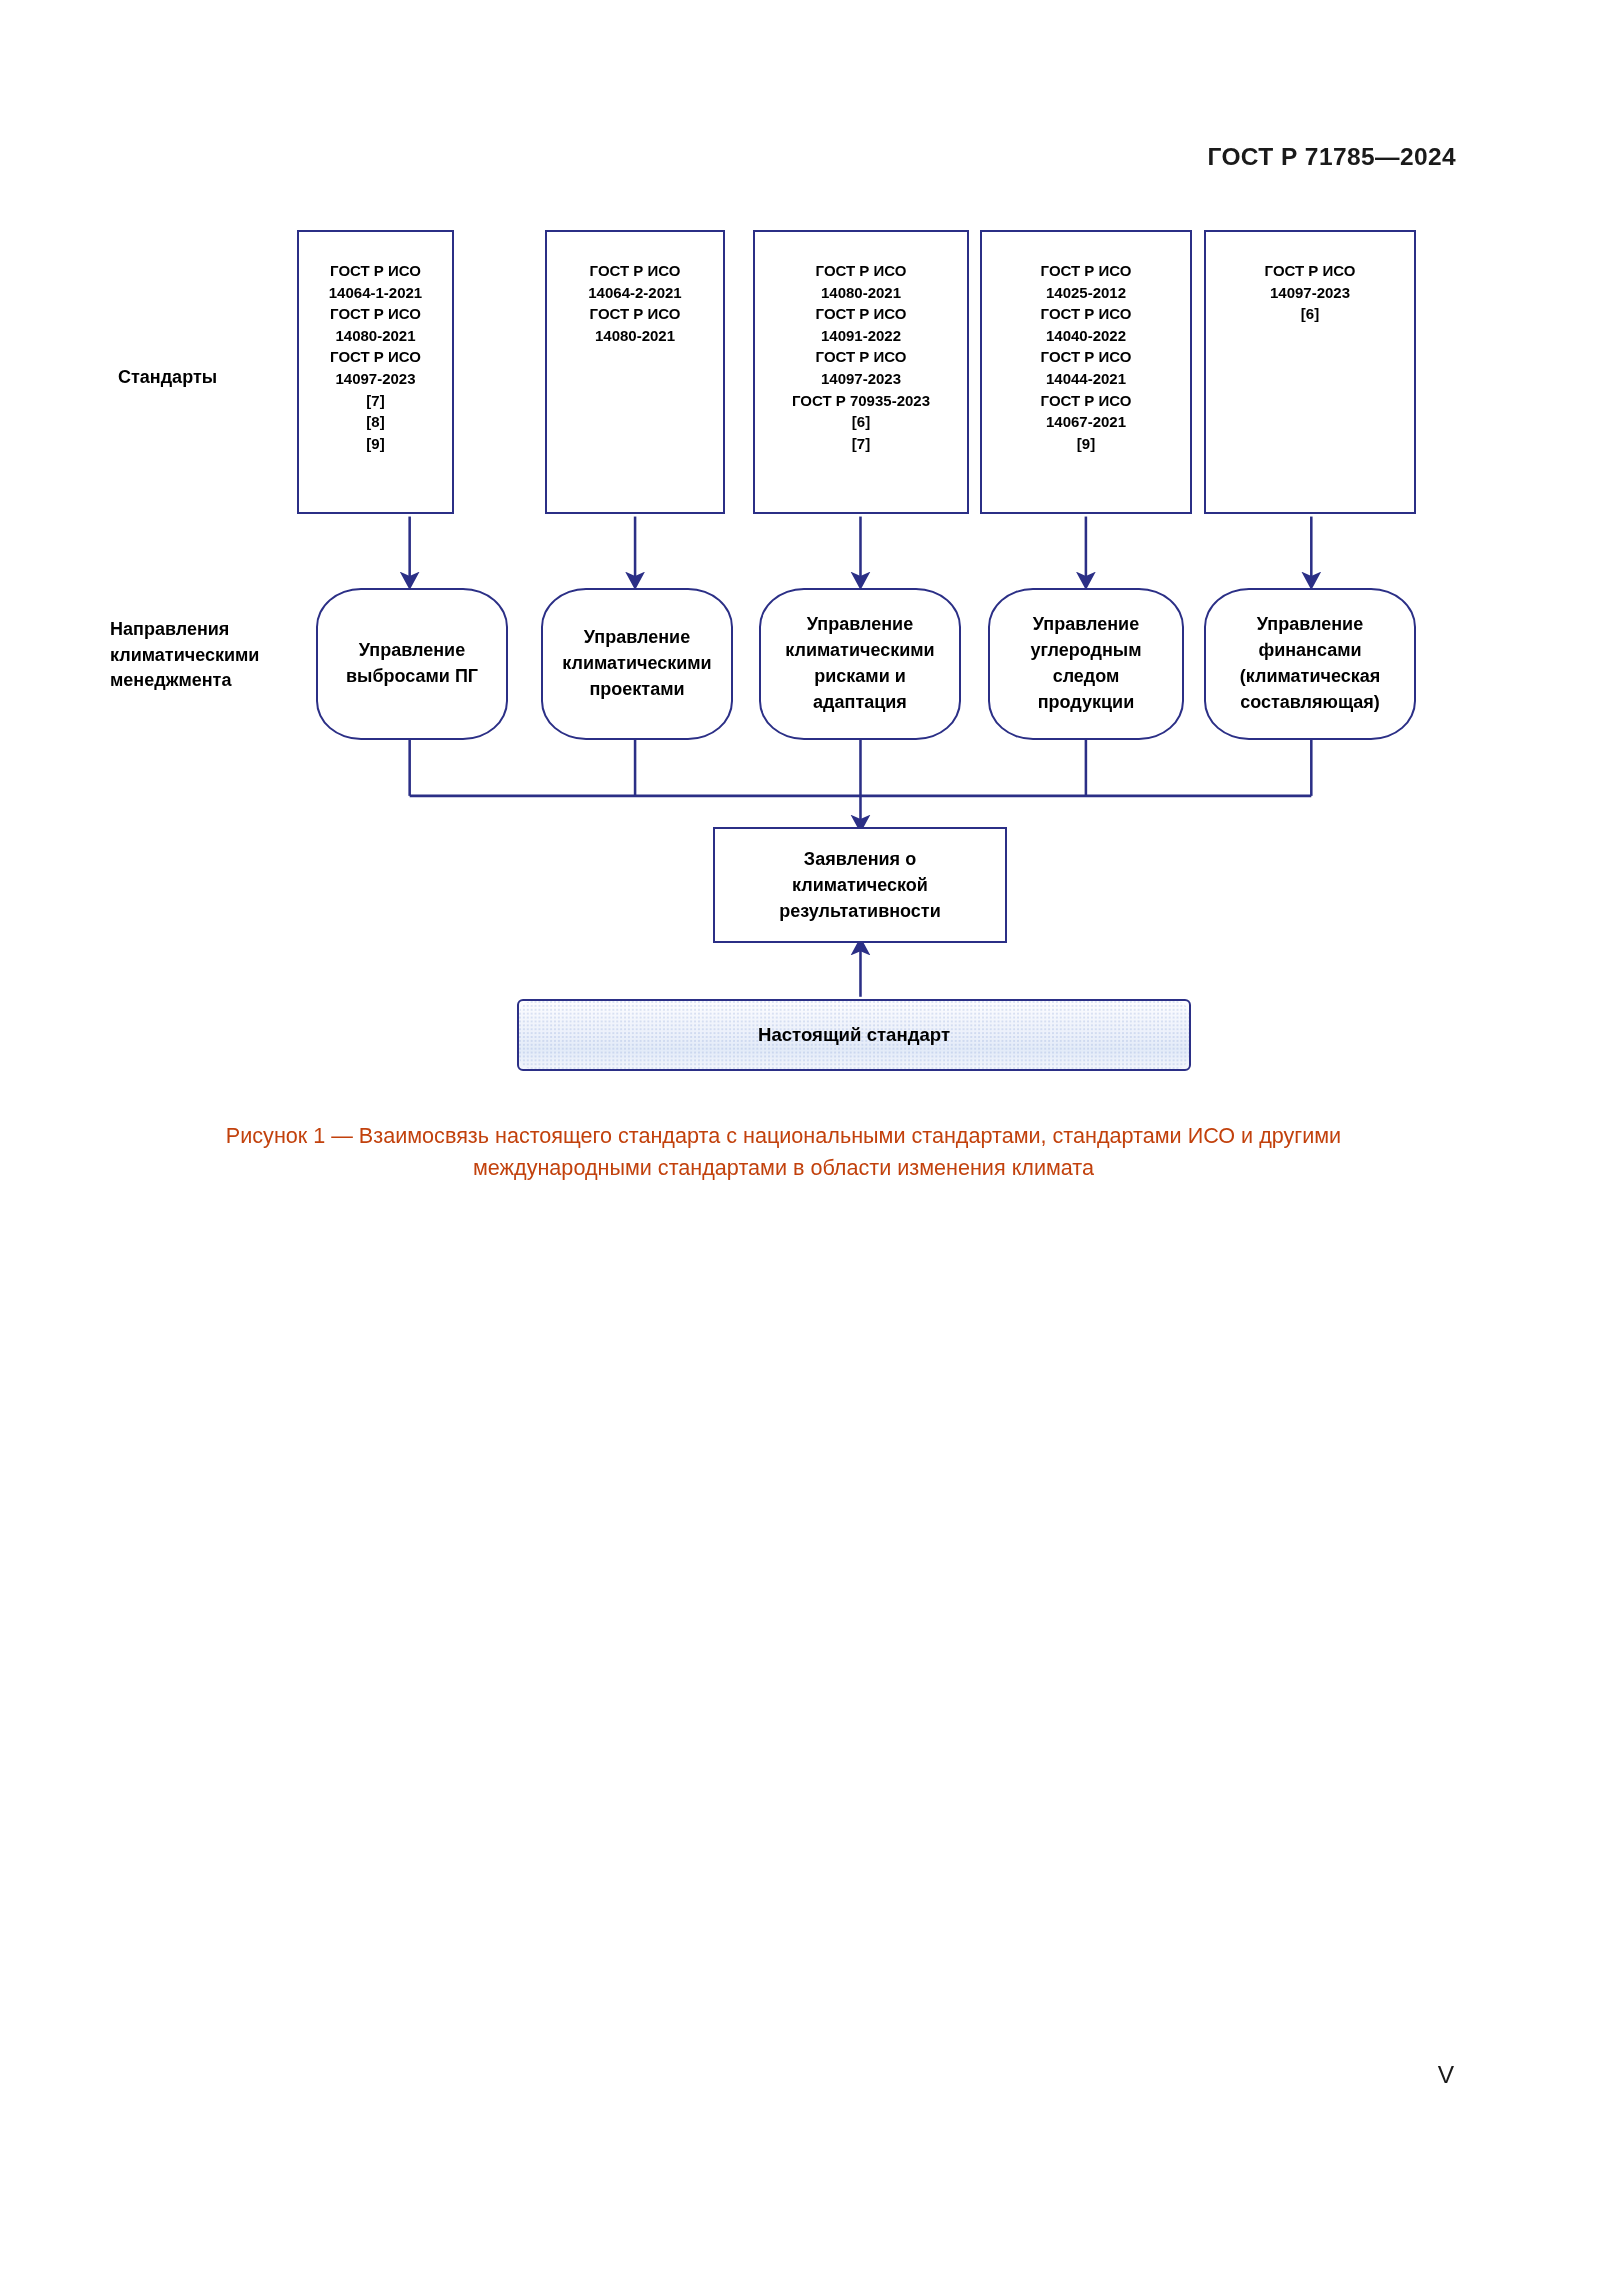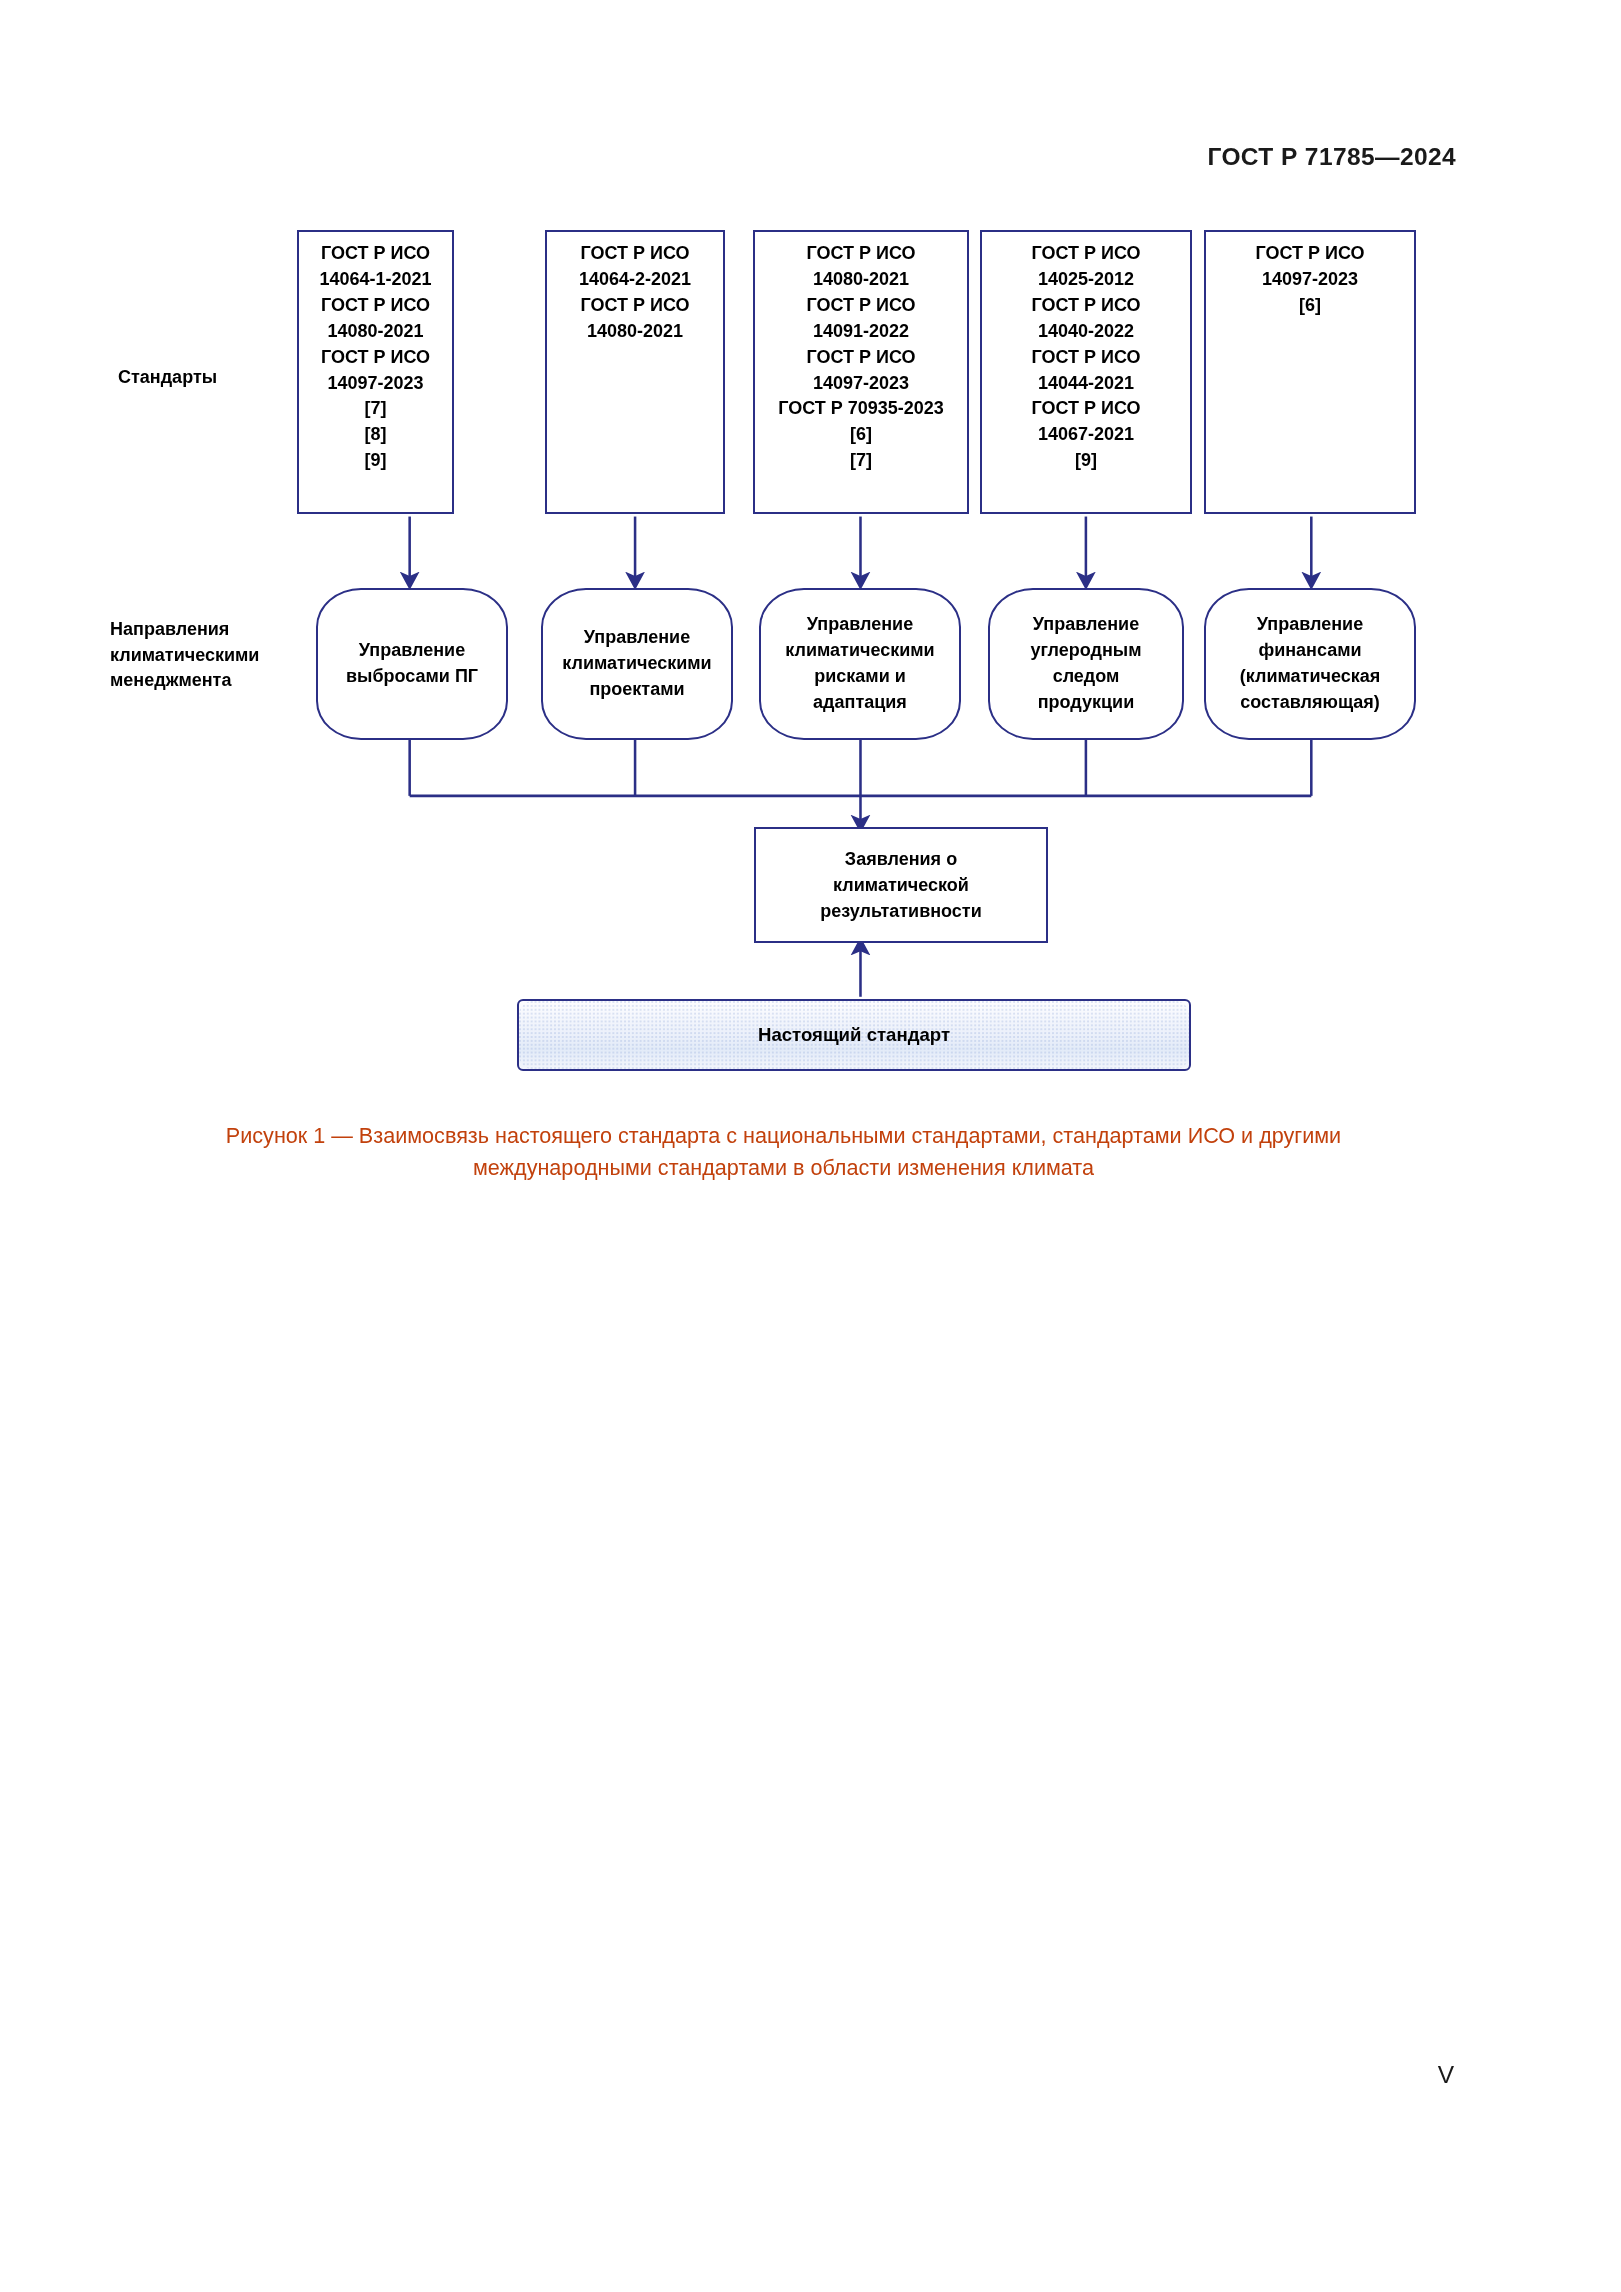--- a/index.html
+++ b/index.html
@@ -67,25 +67,25 @@
   .row-label.standards { left: 118px; top: 365px; width: 186px; }
   .row-label.directions { left: 110px; top: 617px; width: 202px; }
 
   
   .std-box {
     position: absolute;
     box-sizing: border-box;
     border: 2px solid #2b2f86;
     background: #ffffff;
     text-align: center;
-    font-size: 18px;
+    font-size: 15px;
     font-weight: bold;
     line-height: 1.44;
     color: #000;
-    padding-top: 9px;
+    padding-top: 28px;
     white-space: pre-line;
     top: 230px;
     height: 284px;
   }
 
   
   .dir-box {
     position: absolute;
     box-sizing: border-box;
     border: 2px solid #2b2f86;
@@ -101,21 +101,21 @@
     color: #000;
     white-space: pre-line;
     top: 588px;
     height: 152px;
   }
 
   
   .claims-box {
     position: absolute;
     box-sizing: border-box;
-    left: 754px;
+    left: 713px;
     top: 827px;
     width: 294px;
     height: 116px;
     border: 2px solid #2b2f86;
     background: #ffffff;
     display: flex;
     align-items: center;
     justify-content: center;
     text-align: center;
     font-size: 18px;

